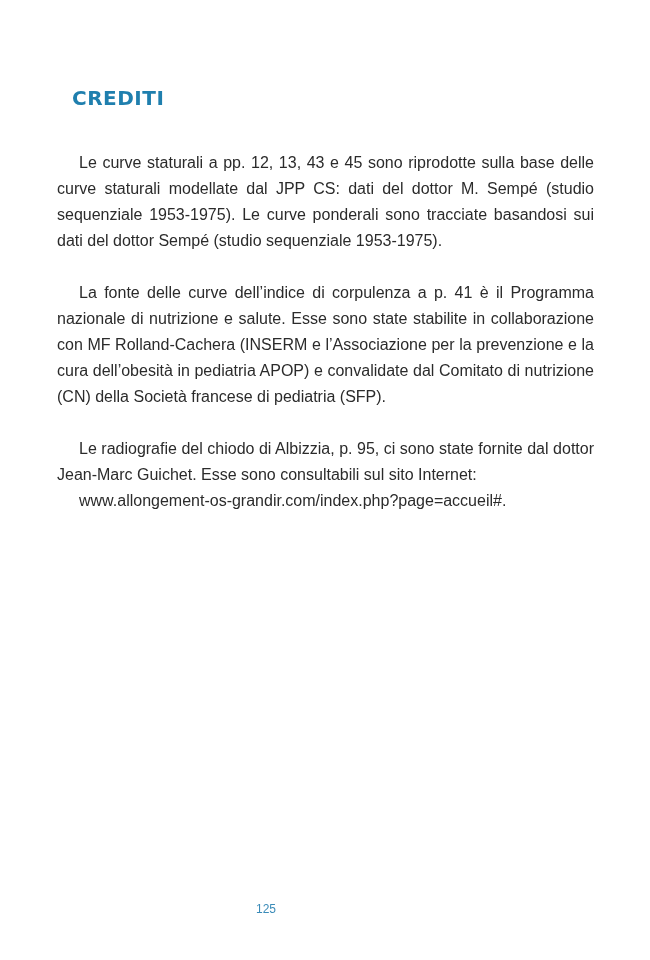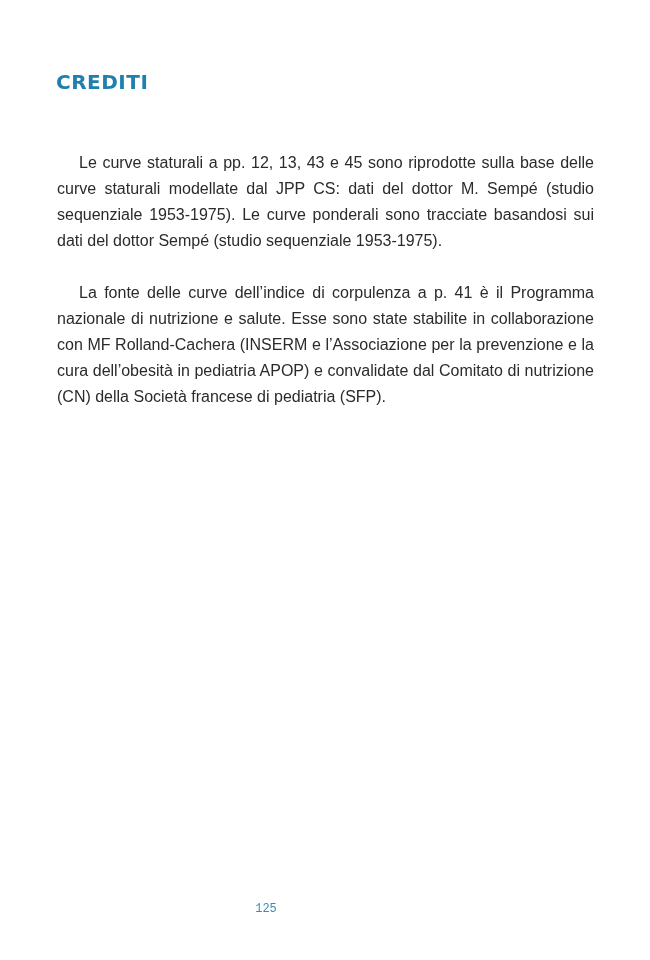--- a/index.html
+++ b/index.html
@@ -12,21 +12,21 @@
       height: 960px;
       position: relative;
       overflow: hidden;
       font-family: "Liberation Sans", sans-serif;
       color: #2a2a2a;
     }
     .page-title {
       position: absolute;
       left: 56px;
       top: 70px;
-      margin: 0;
+      margin: 16px;
       font-family: "DejaVu Sans", sans-serif;
       font-size: 20px;
       font-weight: bold;
       letter-spacing: 0.5px;
       color: #1f7fae;
     }
     .body-text {
       position: absolute;
       left: 57px;
       top: 150px;
@@ -47,28 +47,32 @@
       text-indent: 0;
       padding-left: 22px;
       text-align: left;
     }
     .page-number {
       position: absolute;
       left: 0;
       width: 532px;
       top: 902px;
       text-align: center;
-      font-family: Liberation Mono, monospace;
+      font-family: Liberation Sans, sans-serif;
       font-size: 12px;
       color: #3a8bb8;
     }
   </style>
 </head>
 <body>
 
 <h1 class="page-title">CREDITI</h1>
 
 <div class="body-text">
   <p class="para">Le curve staturali a pp. 12, 13, 43 e 45 sono riprodotte sulla base delle curve staturali modellate dal JPP CS: dati del dottor M. Sempé (studio sequenziale 1953-1975). Le curve ponderali sono tracciate basandosi sui dati del dottor Sempé (studio sequenziale 1953-1975).</p>
   <p class="para">La fonte delle curve dell’indice di corpulenza a p. 41 è il Programma nazionale di nutrizione e salute. Esse sono state stabilite in collaborazione con MF Rolland-Cachera (INSERM e l’Associazione per la prevenzione e la cura dell’obesità in pediatria APOP) e convalidate dal Comitato di nutrizione (CN) della Società francese di pediatria (SFP).</p>
+  <p class="para">
+    <span>Le radiografie del chiodo di Albizzia, p. 95, ci sono state fornite dal dottor Jean-Marc Guichet. Esse sono consultabili sul sito Internet:</span>
+    <span class="url">www.allongement-os-grandir.com/index.php?page=accueil#.</span>
+  </p>
 </div>
 
 <div class="page-number">125</div>
 
 </body></html>

